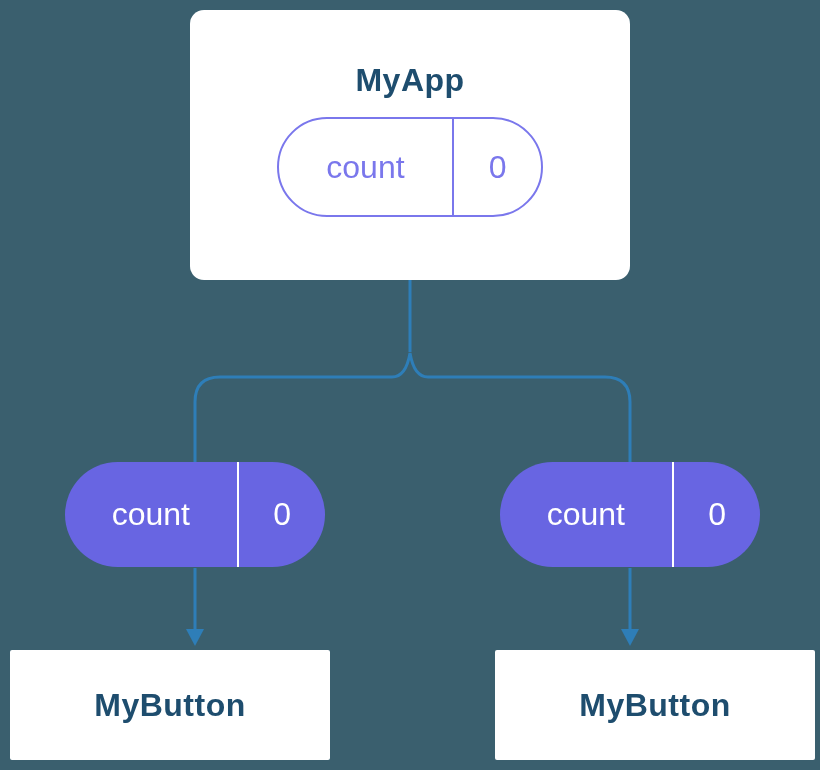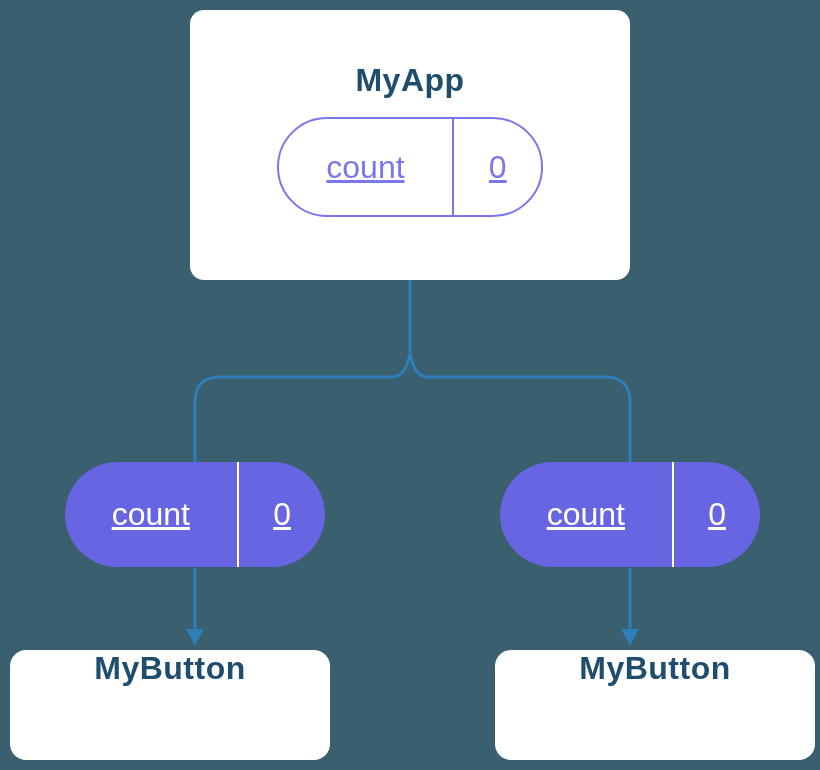--- a/index.html
+++ b/index.html
@@ -67,36 +67,35 @@
     height: 105px;
     background: #6865e2;
     color: #ffffff;
   }
   .pill-filled.pill-left  { left: 65px;  top: 462px; }
   .pill-filled.pill-right { left: 500px; top: 462px; }
   .pill-section {
     display: flex;
     align-items: center;
     justify-content: center;
-    text-decoration: underline;
   }
   .pill-section.name { flex: 0 0 66%; }
   .pill-section.value { flex: 1 1 auto; }
   .pill-divider {
     width: 2.5px;
     align-self: stretch;
   }
   .pill-outline .pill-divider { background: #7a77ec; }
   .pill-filled  .pill-divider { background: #ffffff; }
   .card-leaf {
     width: 320px;
     height: 110px;
     top: 650px;
-    border-radius: 16px;
-    justify-content: flex-start;
+    border-radius: 2px;
+    justify-content: center;
   }
   .card-leaf .card-title { margin-top: 0; }
   .card-leaf.leaf-left  { left: 10px; }
   .card-leaf.leaf-right { left: 495px; }
 </style>
 </head>
 <body>
 
 <div class="stage">
 

